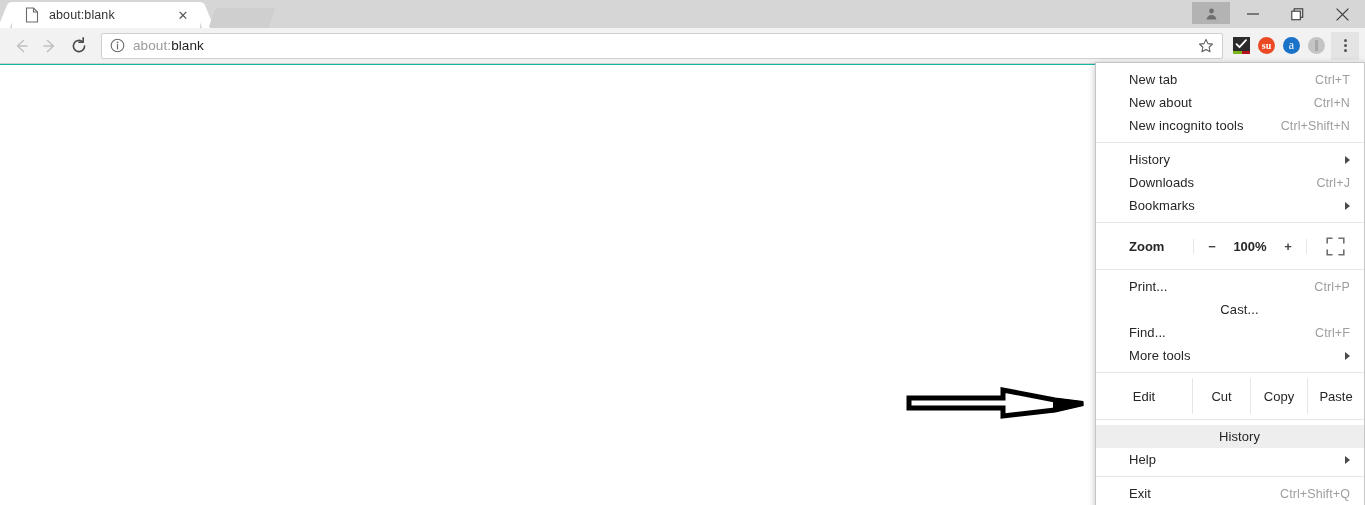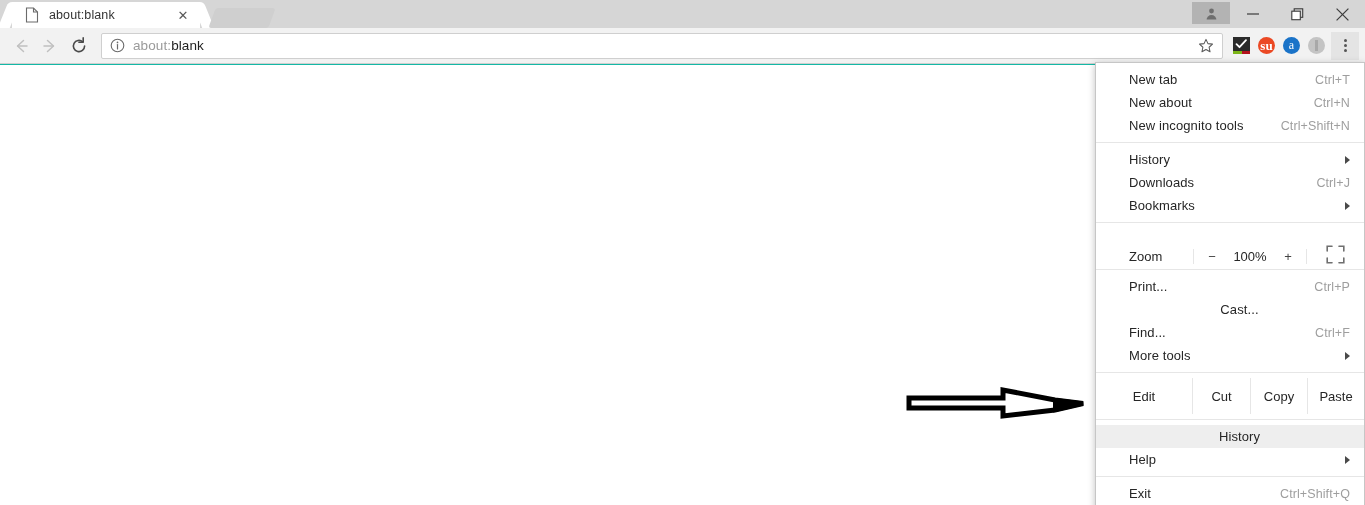--- a/index.html
+++ b/index.html
@@ -88,21 +88,21 @@
   }
   .menu-btn i { width:3px; height:3px; border-radius:50%; background:#555; display:block; }
 
   
   .ico-check { width:17px; height:17px; background:#2b2b2b; position:relative; }
   .ico-check .bar { position:absolute; bottom:0; height:3px; width:50%; }
   .ico-check .bar.g { left:0; background:#7cb518; }
   .ico-check .bar.r { right:0; background:#b3121d; }
   .ico-su { width:17px; height:17px; border-radius:50%; background:#eb4924;
             display:flex; align-items:center; justify-content:center;
-            color:#fff; font-size:13px; font-weight:bold; font-family:"Liberation Serif",serif;}
+            color:#fff; font-size:10px; font-weight:bold; font-family:"Liberation Serif",serif;}
   .ico-alexa { width:17px; height:17px; border-radius:50%; background:#1a73c8;
             display:flex; align-items:center; justify-content:center;
             color:#fff; font-size:12px; font-family:"Liberation Serif",serif;}
   .ico-gray { width:17px; height:17px; border-radius:50%; background:#c4c4c4;
             display:flex; align-items:center; justify-content:center;}
 
   
   .page-content { position:absolute; left:0; top:65px; width:1365px; height:440px; background:#fff; }
 
   
@@ -124,21 +124,21 @@
   .mi-label { font-size:13px; color:#262626; letter-spacing:.1px; }
   .mi-accel { margin-left:auto; font-size:12.5px; color:#9e9e9e; letter-spacing:.1px; }
   .mi-arrow {
     margin-left:auto; width:0; height:0;
     border-top:4px solid transparent; border-bottom:4px solid transparent;
     border-left:5px solid #4a4a4a;
   }
   .menu-sep { height:1px; background:#e6e6e6; margin:5px 0; }
 
   
-  .zoom-row { display:flex; align-items:flex-end; height:36px; }
+  .zoom-row { display:flex; align-items:center; height:36px;font-weight:bold; }
   .zoom-label { width:97px; display:flex; align-items:center; padding-left:33px; font-size:13px; }
   .zoom-ctrls {
     flex:1 1 auto; display:flex; align-items:center; justify-content:center; gap:0;
     border-left:1px solid #e6e6e6; border-right:1px solid #e6e6e6;
   }
   .zoom-minus, .zoom-plus {
     width:34px; text-align:center; font-size:13px; color:#444;
   }
   .zoom-pct { min-width:42px; text-align:center; font-size:13px; color:#262626; }
   .zoom-full { width:57px; display:flex; align-items:center; justify-content:center; }

